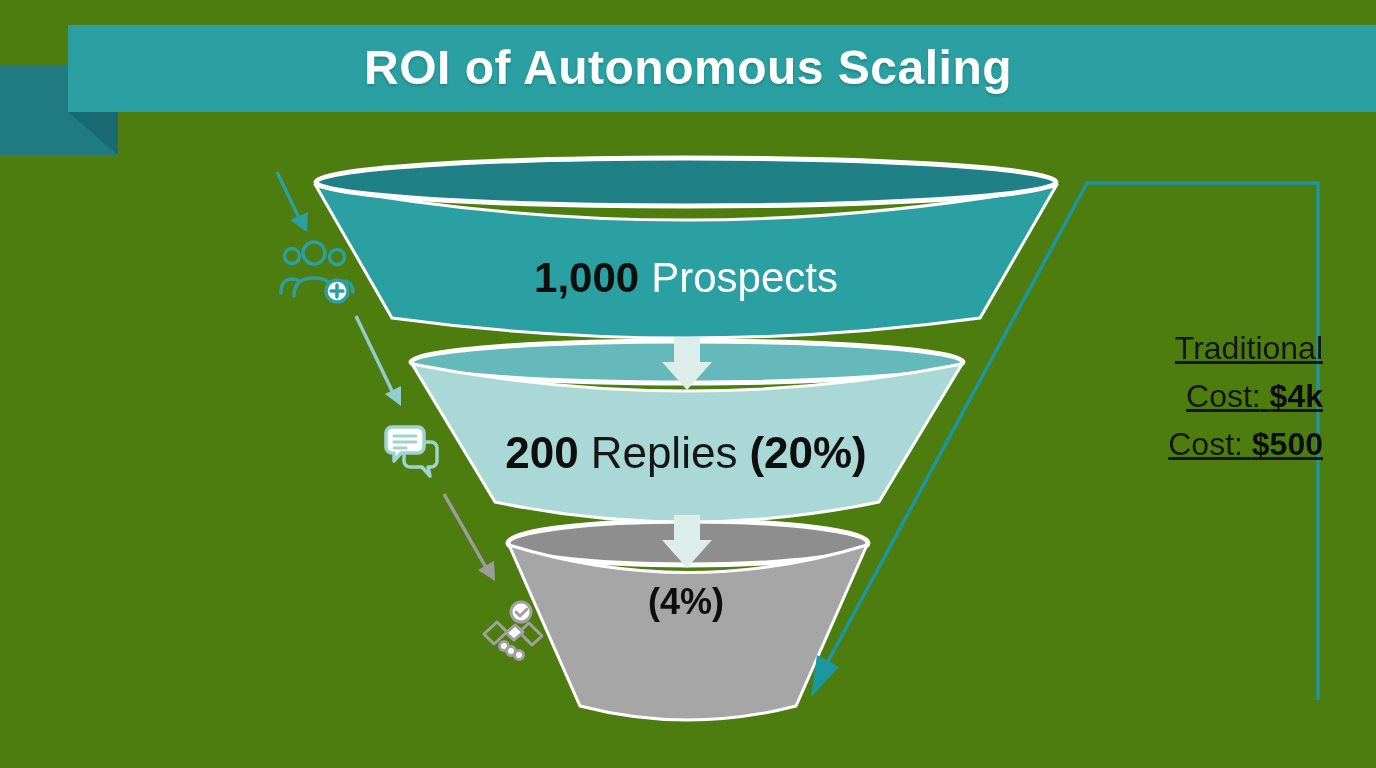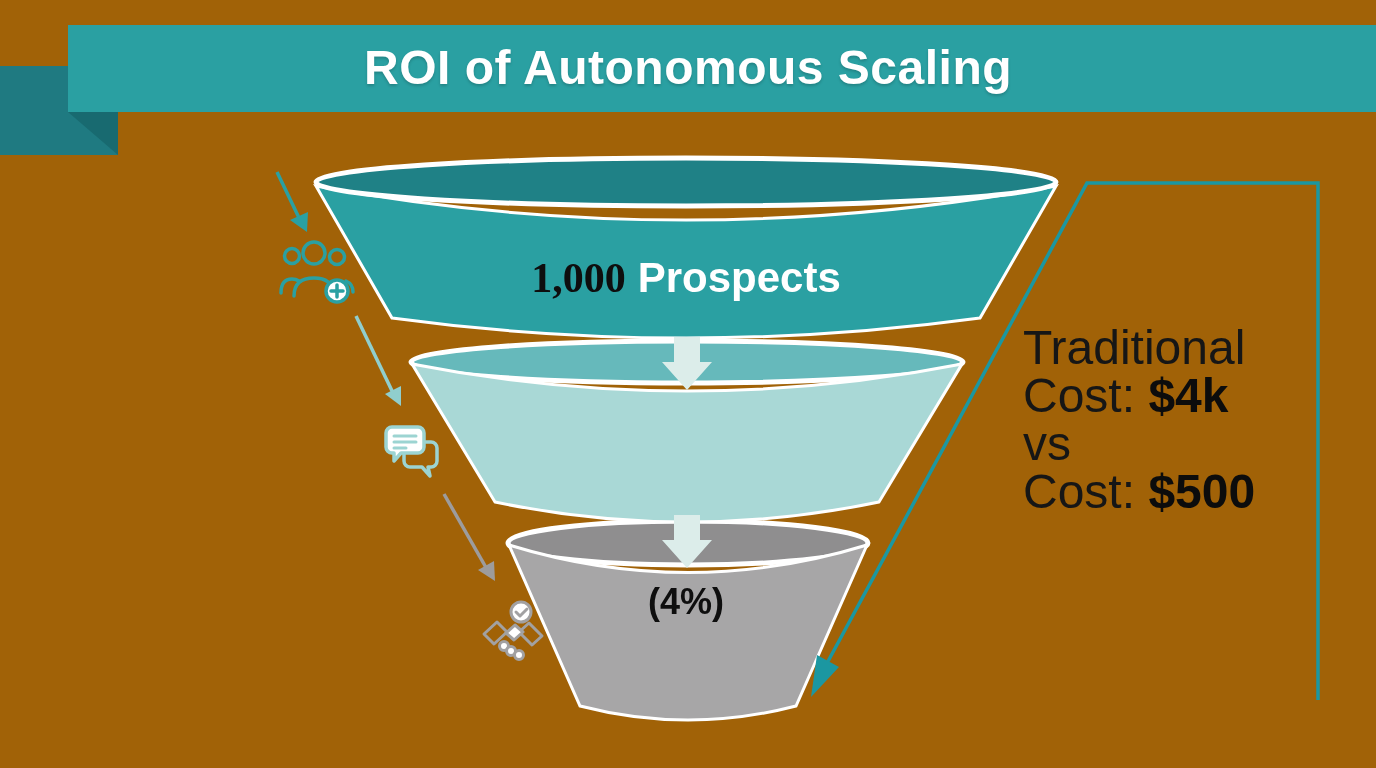--- a/index.html
+++ b/index.html
@@ -1,35 +1,35 @@
 <!DOCTYPE html>
 <html><head>
 <meta charset="utf-8">
 <style>
   html,body{margin:0;padding:0;background:#fff;}
-  .canvas{position:relative;width:1376px;height:768px;overflow:hidden;background:#a16207;
+  .canvas{position:relative;width:1376px;height:768px;overflow:hidden;background:#4d7c0f;
           font-family:"Liberation Sans", sans-serif;}
   .canvas svg{position:absolute;left:0;top:0;}
   .abs{position:absolute;}
   .title{left:0;width:1376px;top:40px;text-align:center;font-size:48px;font-weight:700;
          color:#ffffff;letter-spacing:.5px;text-shadow:0 2px 3px rgba(0,0,0,.18);}
   .stage-label{text-align:center;color:#121212;white-space:nowrap;}
   .s1{left:336px;width:700px;top:254px;font-size:42px;}
   .s2{left:386px;width:600px;top:428px;font-size:44px;}
   .s3{left:536px;width:300px;top:582px;}
   .val{font-weight:800;color:#0e0e0e;}
-  .gap-r{margin-right:12px;font-family:Liberation Serif, serif;}
-  .s1 .lab{color:#ffffff;font-weight:700;margin-top:24px;}
+  .gap-r{margin-right:12px;}
+  .s1 .lab{color:#ffffff;font-weight:400;margin-top:24px;}
   .s2 .lab{color:#161616;font-weight:400;margin-right:12px;}
   .pct{font-weight:800;color:#0e0e0e;}
   .s3 .line1{font-size:40px;line-height:42px;font-weight:800;color:#0e0e0e;}
   .s3 .line2{font-size:34px;line-height:38px;font-weight:400;color:#161616;}
   .s3 .line3{font-size:36px;line-height:40px;font-weight:800;color:#0e0e0e;}
-  .cmp{left:1023px;width:300px;top:324px;text-align:left;font-size:48px;line-height:48px;
-       color:#161616;font-weight:400;}
+  .cmp{left:1023px;width:300px;top:324px;text-align:right;font-size:32px;line-height:48px;
+       color:#161616;font-weight:400;text-decoration:underline;}
   .cmp b{font-weight:800;color:#0c0c0c;}
 </style>
 </head>
 <body>
 
 <div class="canvas">
 
   <svg width="1376" height="768" viewBox="0 0 1376 768">
 
     <g>
@@ -102,29 +102,31 @@
       <circle cx="519" cy="655" r="4.5" fill="#ffffff"></circle>
     </g>
   </svg>
 
   <div class="abs title">ROI of Autonomous Scaling</div>
 
   <div class="abs stage-label s1">
     <span class="val gap-r">1,000</span><span class="lab">Prospects</span>
   </div>
 
+  <div class="abs stage-label s2">
+    <span class="val gap-r">200</span><span class="lab">Replies</span><span class="pct">(20%)</span>
+  </div>
 
   <div class="abs stage-label s3">
     <div class="line3">(4%)</div>
   </div>
 
   <div class="abs cmp">
     <div>Traditional</div>
     <div><span>Cost:</span>
       <b>$4k</b>
     </div>
-    <div>vs</div>
     <div><span>Cost:</span>
       <b>$500</b>
     </div>
   </div>
 
 </div>
 
 </body></html>

